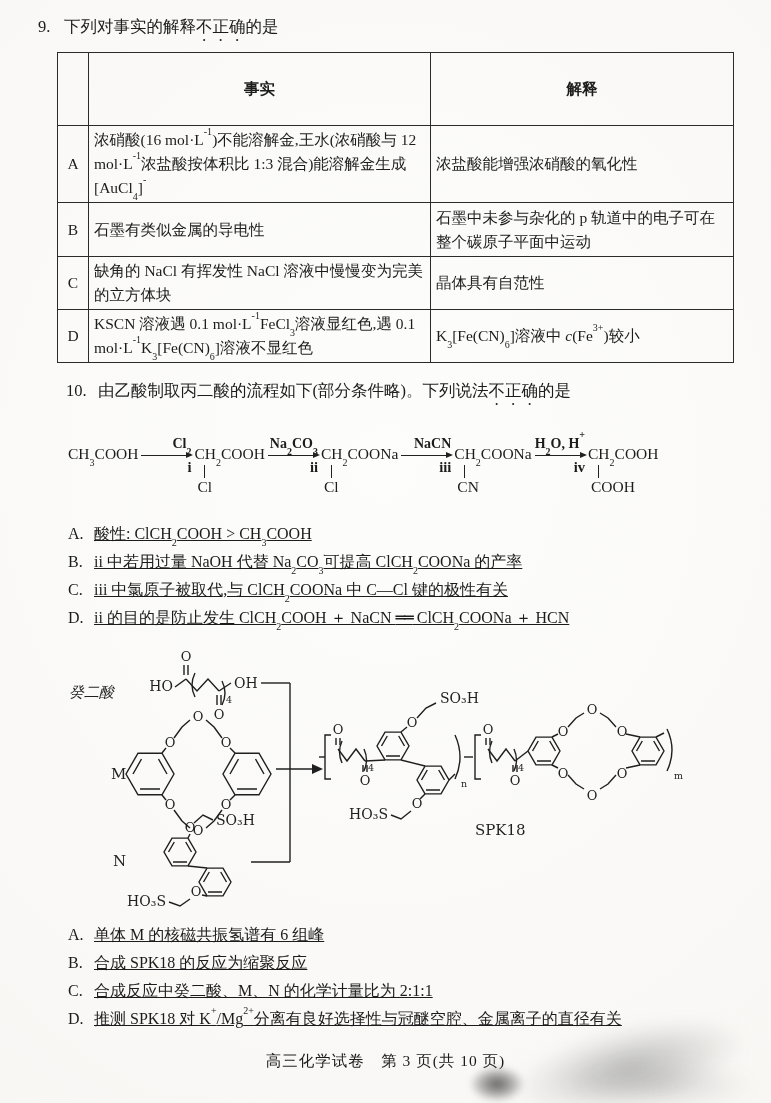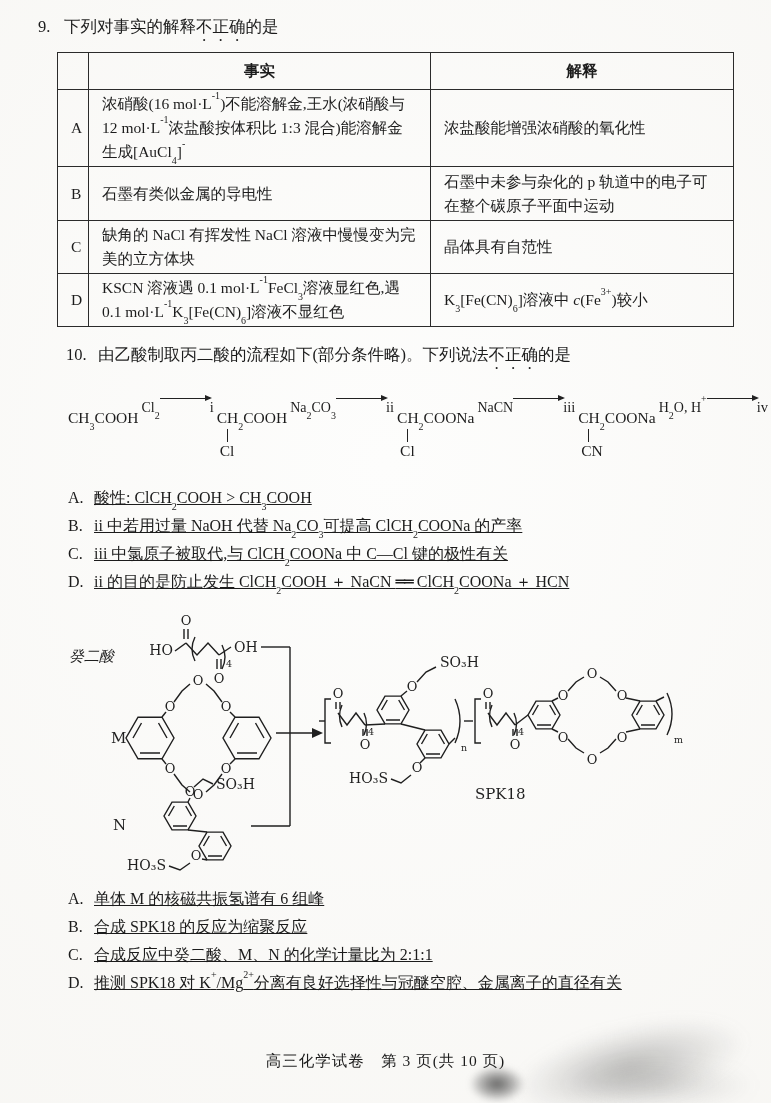--- a/index.html
+++ b/index.html
@@ -11,33 +11,33 @@
   .qnum{flex:none;width:32px;margin-left:36px;}
   .q9 .qnum{width:26px;margin-left:8px;}
   .qtext{flex:1;font-family:Liberation Serif, serif;}
   .dots{-webkit-text-emphasis:filled dot #1c1c1c;text-emphasis:filled dot #1c1c1c;
         -webkit-text-emphasis-position:under left;text-emphasis-position:under left;}
   sup{font-size:10px;position:relative;top:-4px;line-height:0;}
   sub{font-size:10px;position:relative;bottom:-3px;line-height:0;}
   
   table.facts{border-collapse:collapse;margin:7px 0 0 27px;table-layout:fixed;width:676px;
     font-size:15.5px;line-height:24px;}
-  table.facts th,table.facts td{border:1.5px solid #2b2b2b;vertical-align:middle;padding:2px 13px;}
-  table.facts th{font-weight:600;height:32px;text-align:center;padding:2px 4px;}
+  table.facts th,table.facts td{border:1.5px solid #2b2b2b;vertical-align:middle;padding:2px 5px;}
+  table.facts th{font-weight:600;height:32px;text-align:center;padding:20px 4px;}
   col.c-letter{width:31px;}col.c-fact{width:342px;}col.c-expl{width:303px;}
   td.letter{text-align:center;padding:2px 2px;}
   tr.rA{height:72px;} tr.rB{height:54px;} tr.rC{height:50px;} tr.rD{height:48px;}
   
   .block-q10{margin-top:15px;}
   .scheme{display:flex;align-items:flex-start;white-space:nowrap;margin:23px 0 0 38px;
     font-size:15.5px;height:84px;}
   .cpd{display:flex;flex-direction:column;margin-top:13px;flex:none;}
   .cpd .vbond{width:0;border-left:1.4px solid #222;height:13px;margin:2px 0 1px 10px;}
   .cpd .subst{margin-left:3px;line-height:16px;}
-  .arrow{display:flex;align-items:flex-start;margin:0 3px;flex:none;}
+  .arrow{display:flex;flex-direction:column;align-items:flex-end;margin:0 3px;flex:none;font-weight:bold;}
   .arrow .top{font-size:14px;height:21px;line-height:23px;}
   .arrow .shaft{position:relative;width:50px;height:0;border-top:1.4px solid #222;margin-top:2px;}
   .arrow .shaft::after{content:"";position:absolute;right:-2px;top:-4.2px;width:0;height:0;
     border-left:7px solid #222;border-top:3.6px solid transparent;border-bottom:3.6px solid transparent;}
   .arrow .bot{font-size:14.5px;margin-top:3px;}
   .known{margin:4px 0 0 40px;font-size:14.5px;line-height:21px;}
   .kai{font-style:italic;}
   .opts{margin-top:5px;}
   .opt{display:flex;font-size:16px;line-height:20px;margin:8px 0 8px 38px;}
   .opt-label{flex:none;width:26px;}

